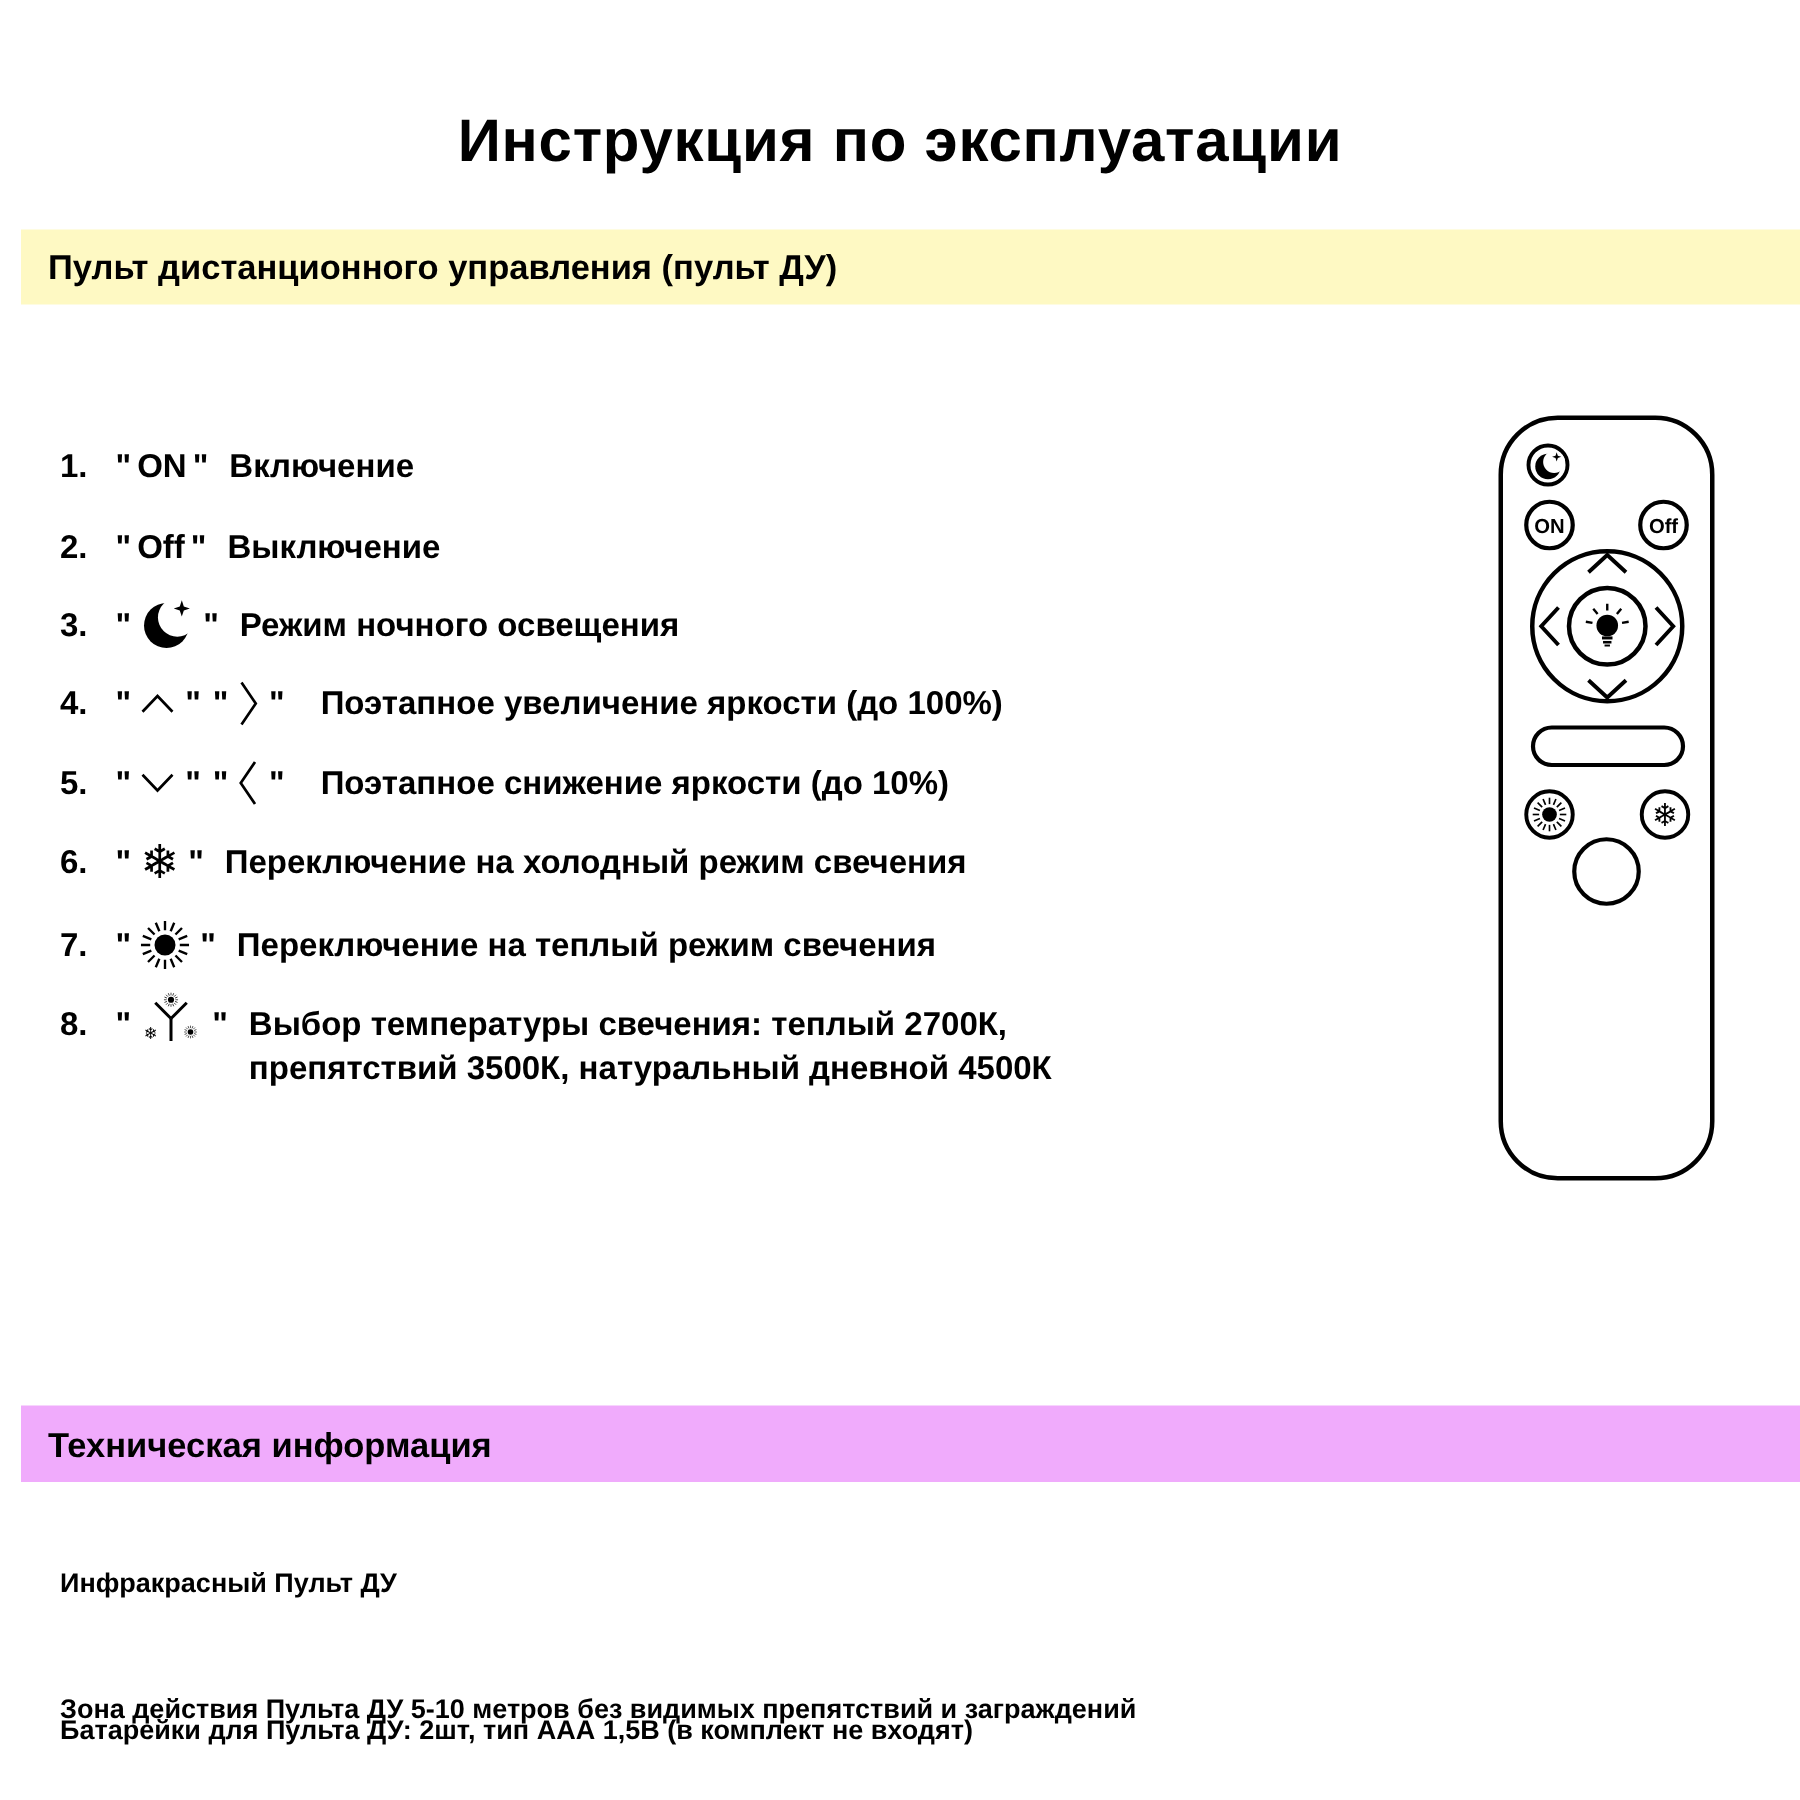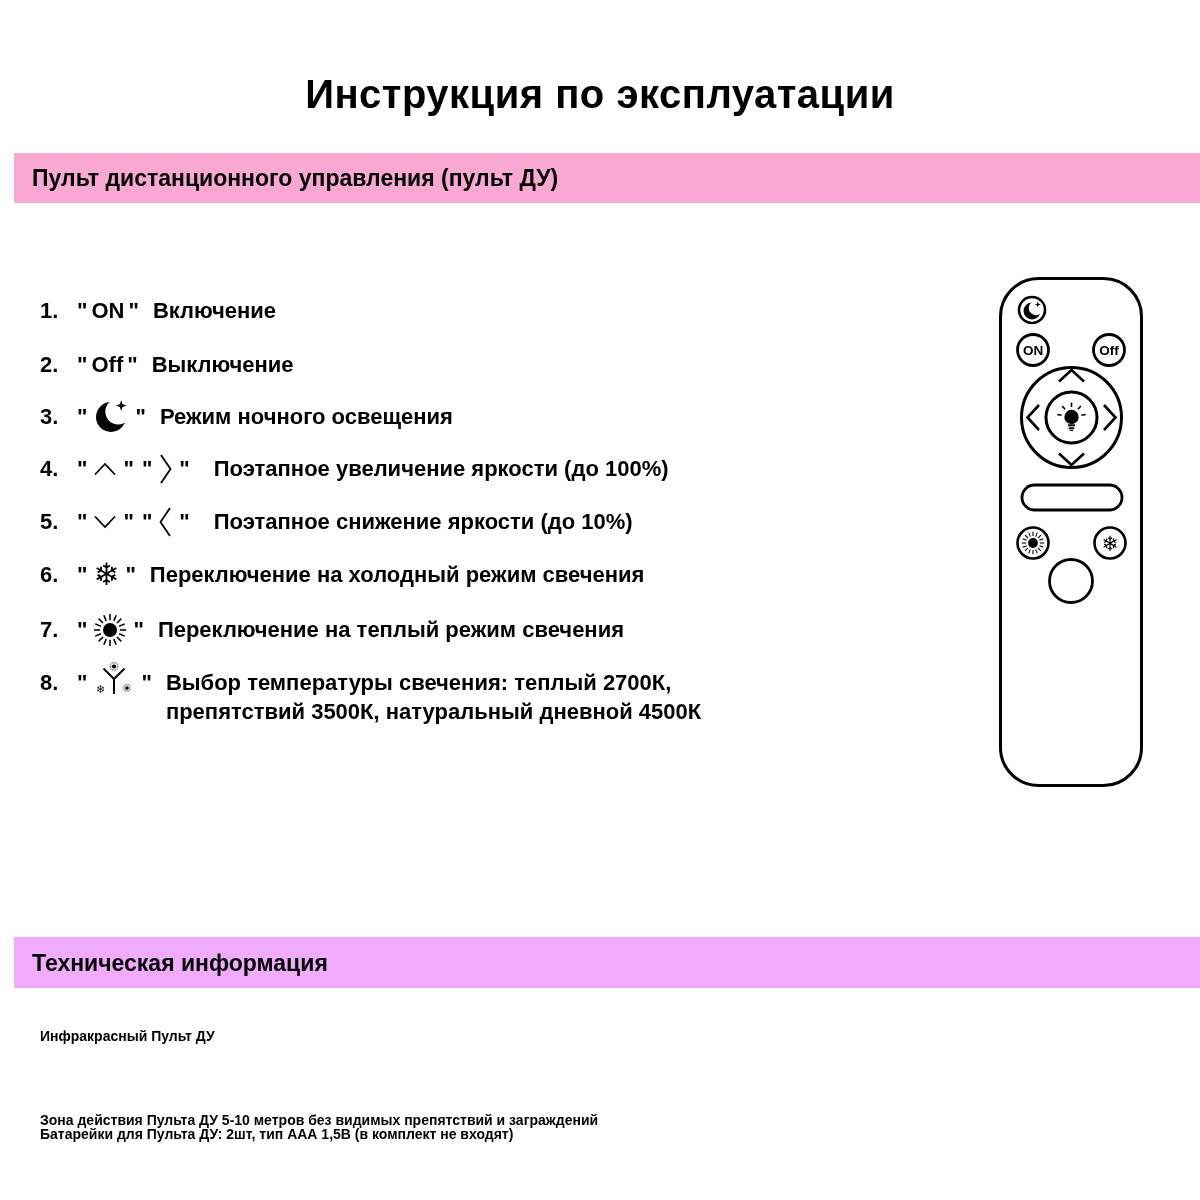--- a/index.html
+++ b/index.html
@@ -26,21 +26,21 @@
   .q{margin:0 4px;flex:none;}
   .key{flex:none;}
   .label{margin-left:10px;flex:none;}
   .label-wide{margin-left:20px;text-align:center;}
   .ic{flex:none;display:block;margin:0 2px;}
   .snowglyph{font-size:31px;line-height:30px;font-weight:normal;flex:none;margin:0 2px;}
   .row8{align-items:flex-start;height:auto;}
   .row8 .num,.row8 .q{line-height:30px;}
   .row8 .ic{margin-top:-7px;}
   .label2{margin-left:10px;line-height:29px;}
-  .techline{position:absolute;left:40px;font-size:14px;height:30px;line-height:30px;}
+  .techline{position:absolute;left:40px;font-size:18px;height:30px;line-height:30px;margin-top:19px;}
   .remote{position:absolute;left:998px;top:276px;}
   .sprite{position:absolute;width:0;height:0;overflow:hidden;}
 </style>
 </head>
 <body>
 
 <svg class="sprite" aria-hidden="true">
   <defs>
     <g id="g-sun" stroke="#000" stroke-width="1.1">
       <circle r="4.9" fill="#000" stroke="none"></circle>
@@ -77,21 +77,21 @@
       <circle cy="-2" r="7.2" fill="#000"></circle>
       <rect x="-3.5" y="5.3" width="7" height="2" fill="#000"></rect>
       <rect x="-2.8" y="8.3" width="5.6" height="1.7" fill="#000"></rect>
       <rect x="-1.8" y="10.7" width="3.6" height="1.3" fill="#000"></rect>
     </g>
   </defs>
 </svg>
 
 <h1 class="title">Инструкция по эксплуатации</h1>
 
-<div class="bar bar1" style="background:#f9a8d4">
+<div class="bar bar1" style="background:#fef9c3">
   <span>Пульт дистанционного управления (пульт ДУ)</span>
 </div>
 
 <div class="row" style="top:296px">
   <span class="num">1.</span>
   <span class="q">"</span>
   <span class="key">ON</span>
   <span class="q">"</span>
   <span class="label">Включение</span>
 </div>

